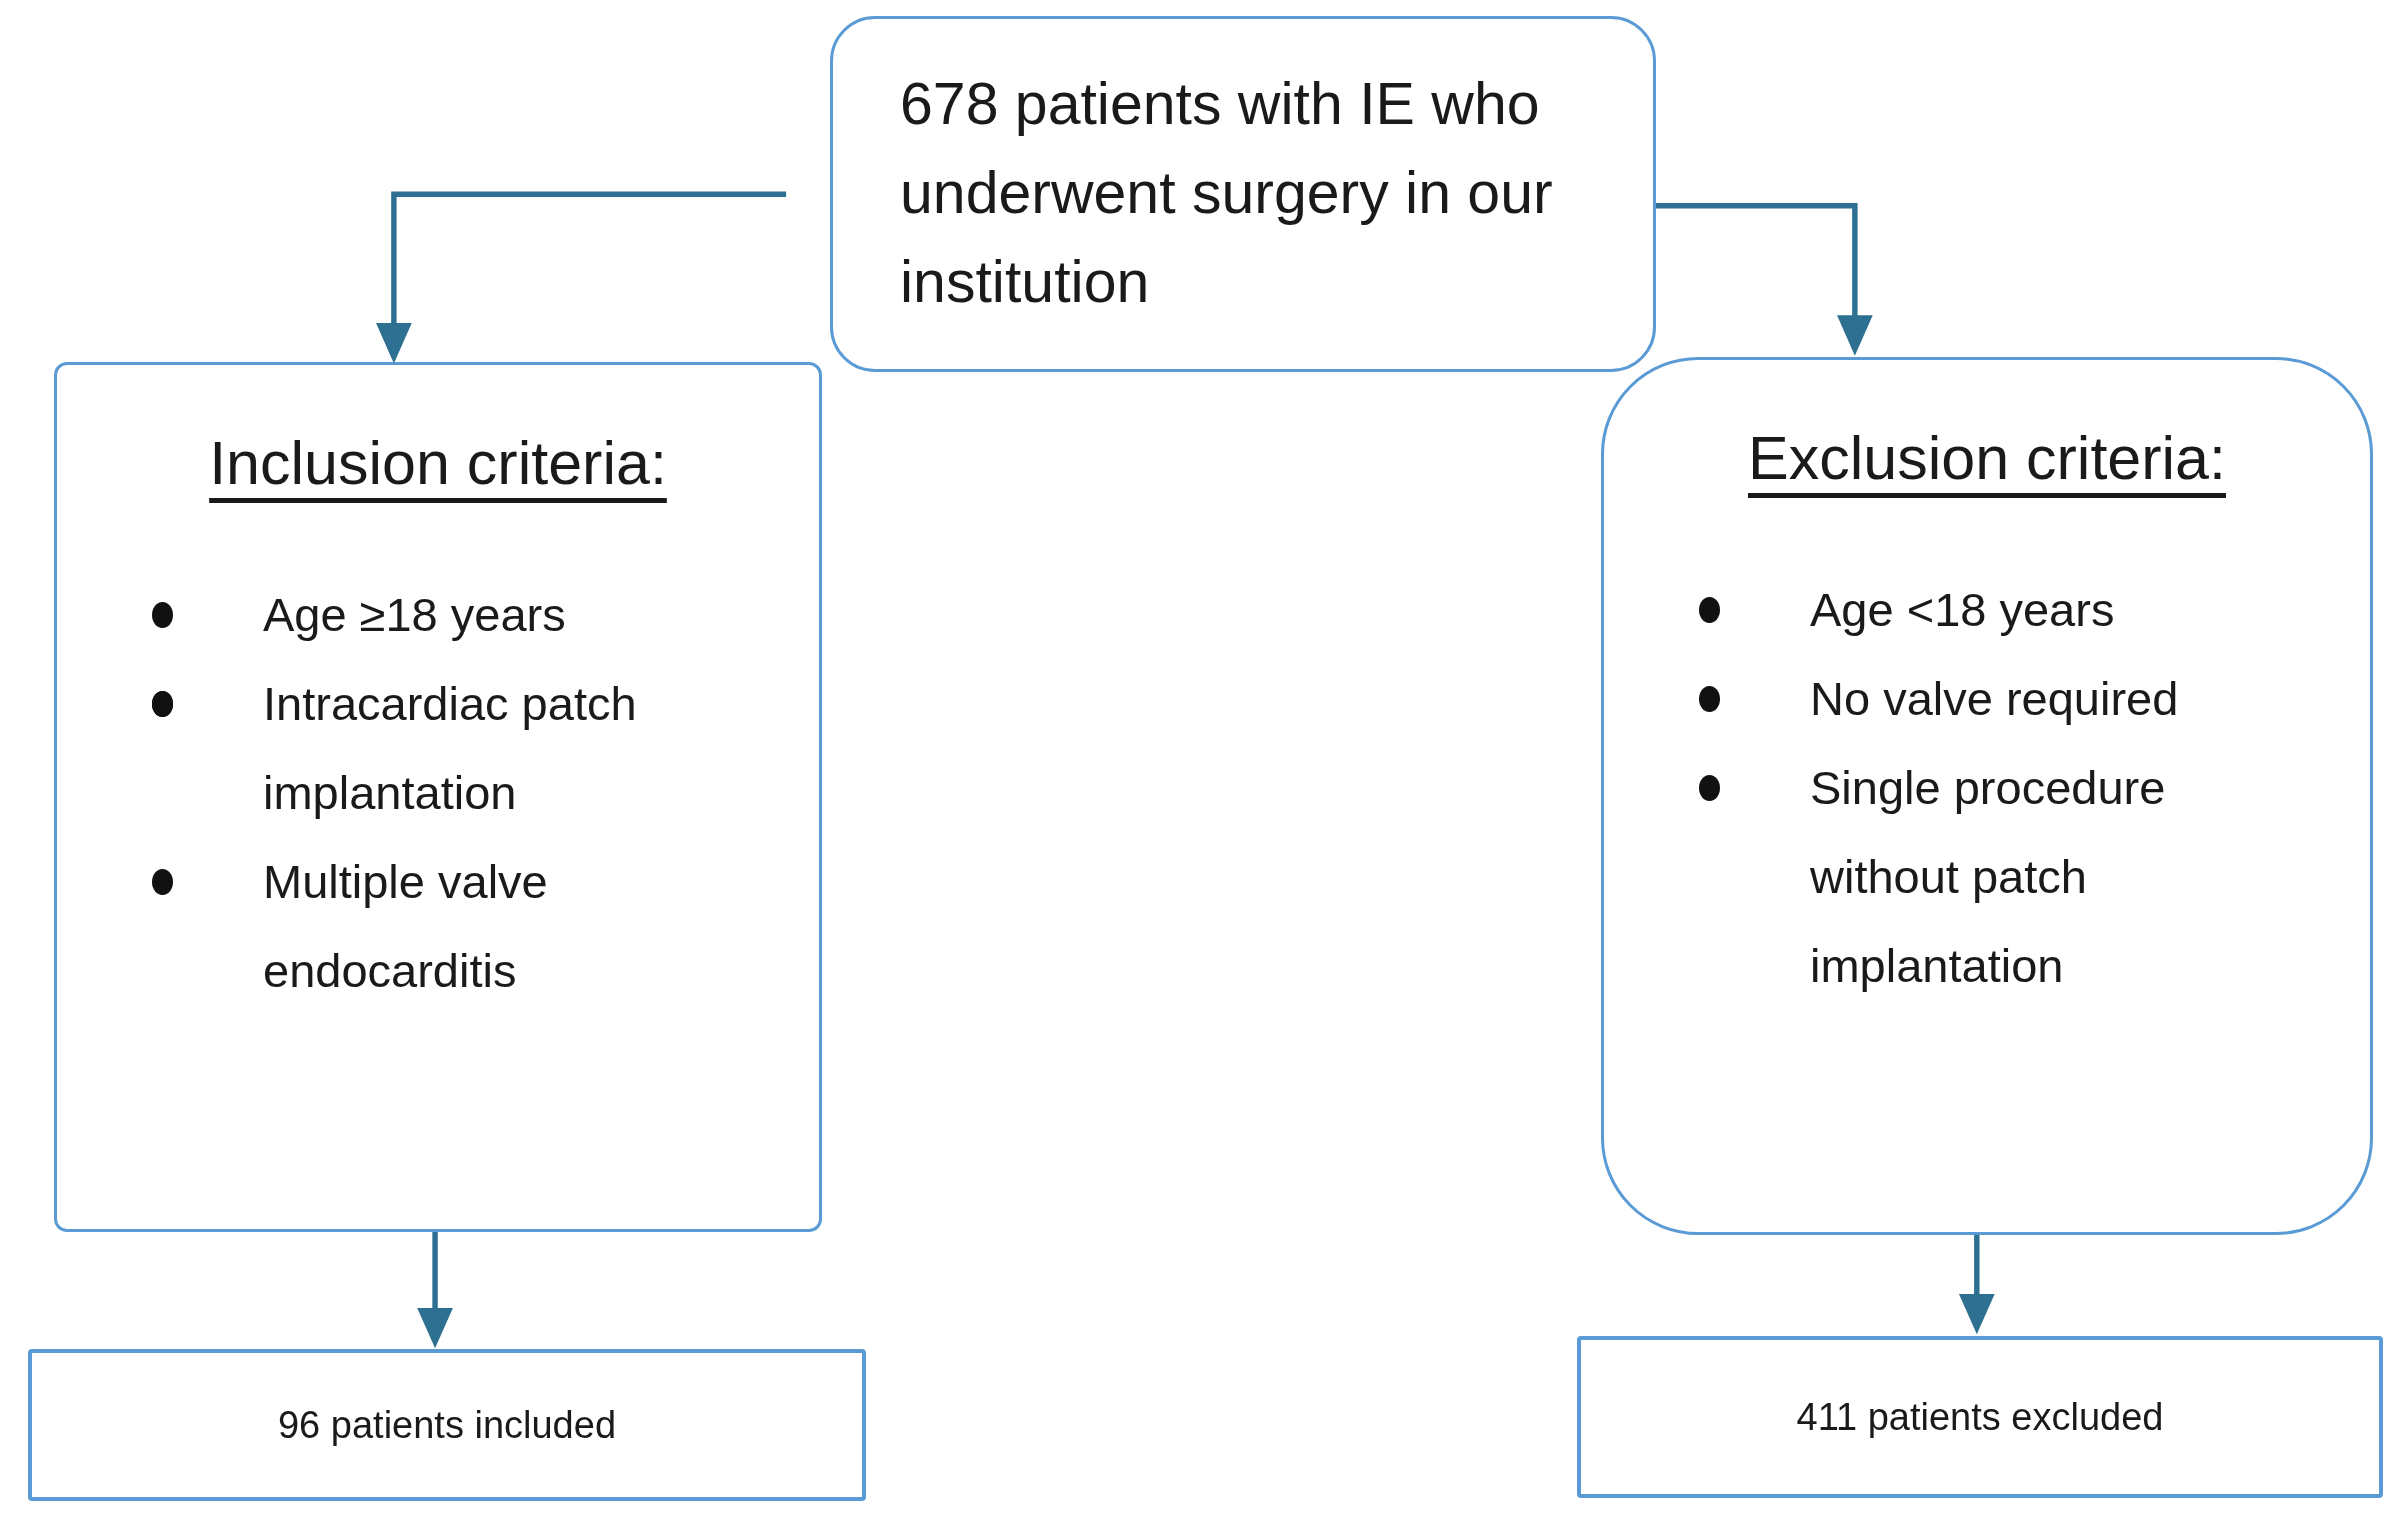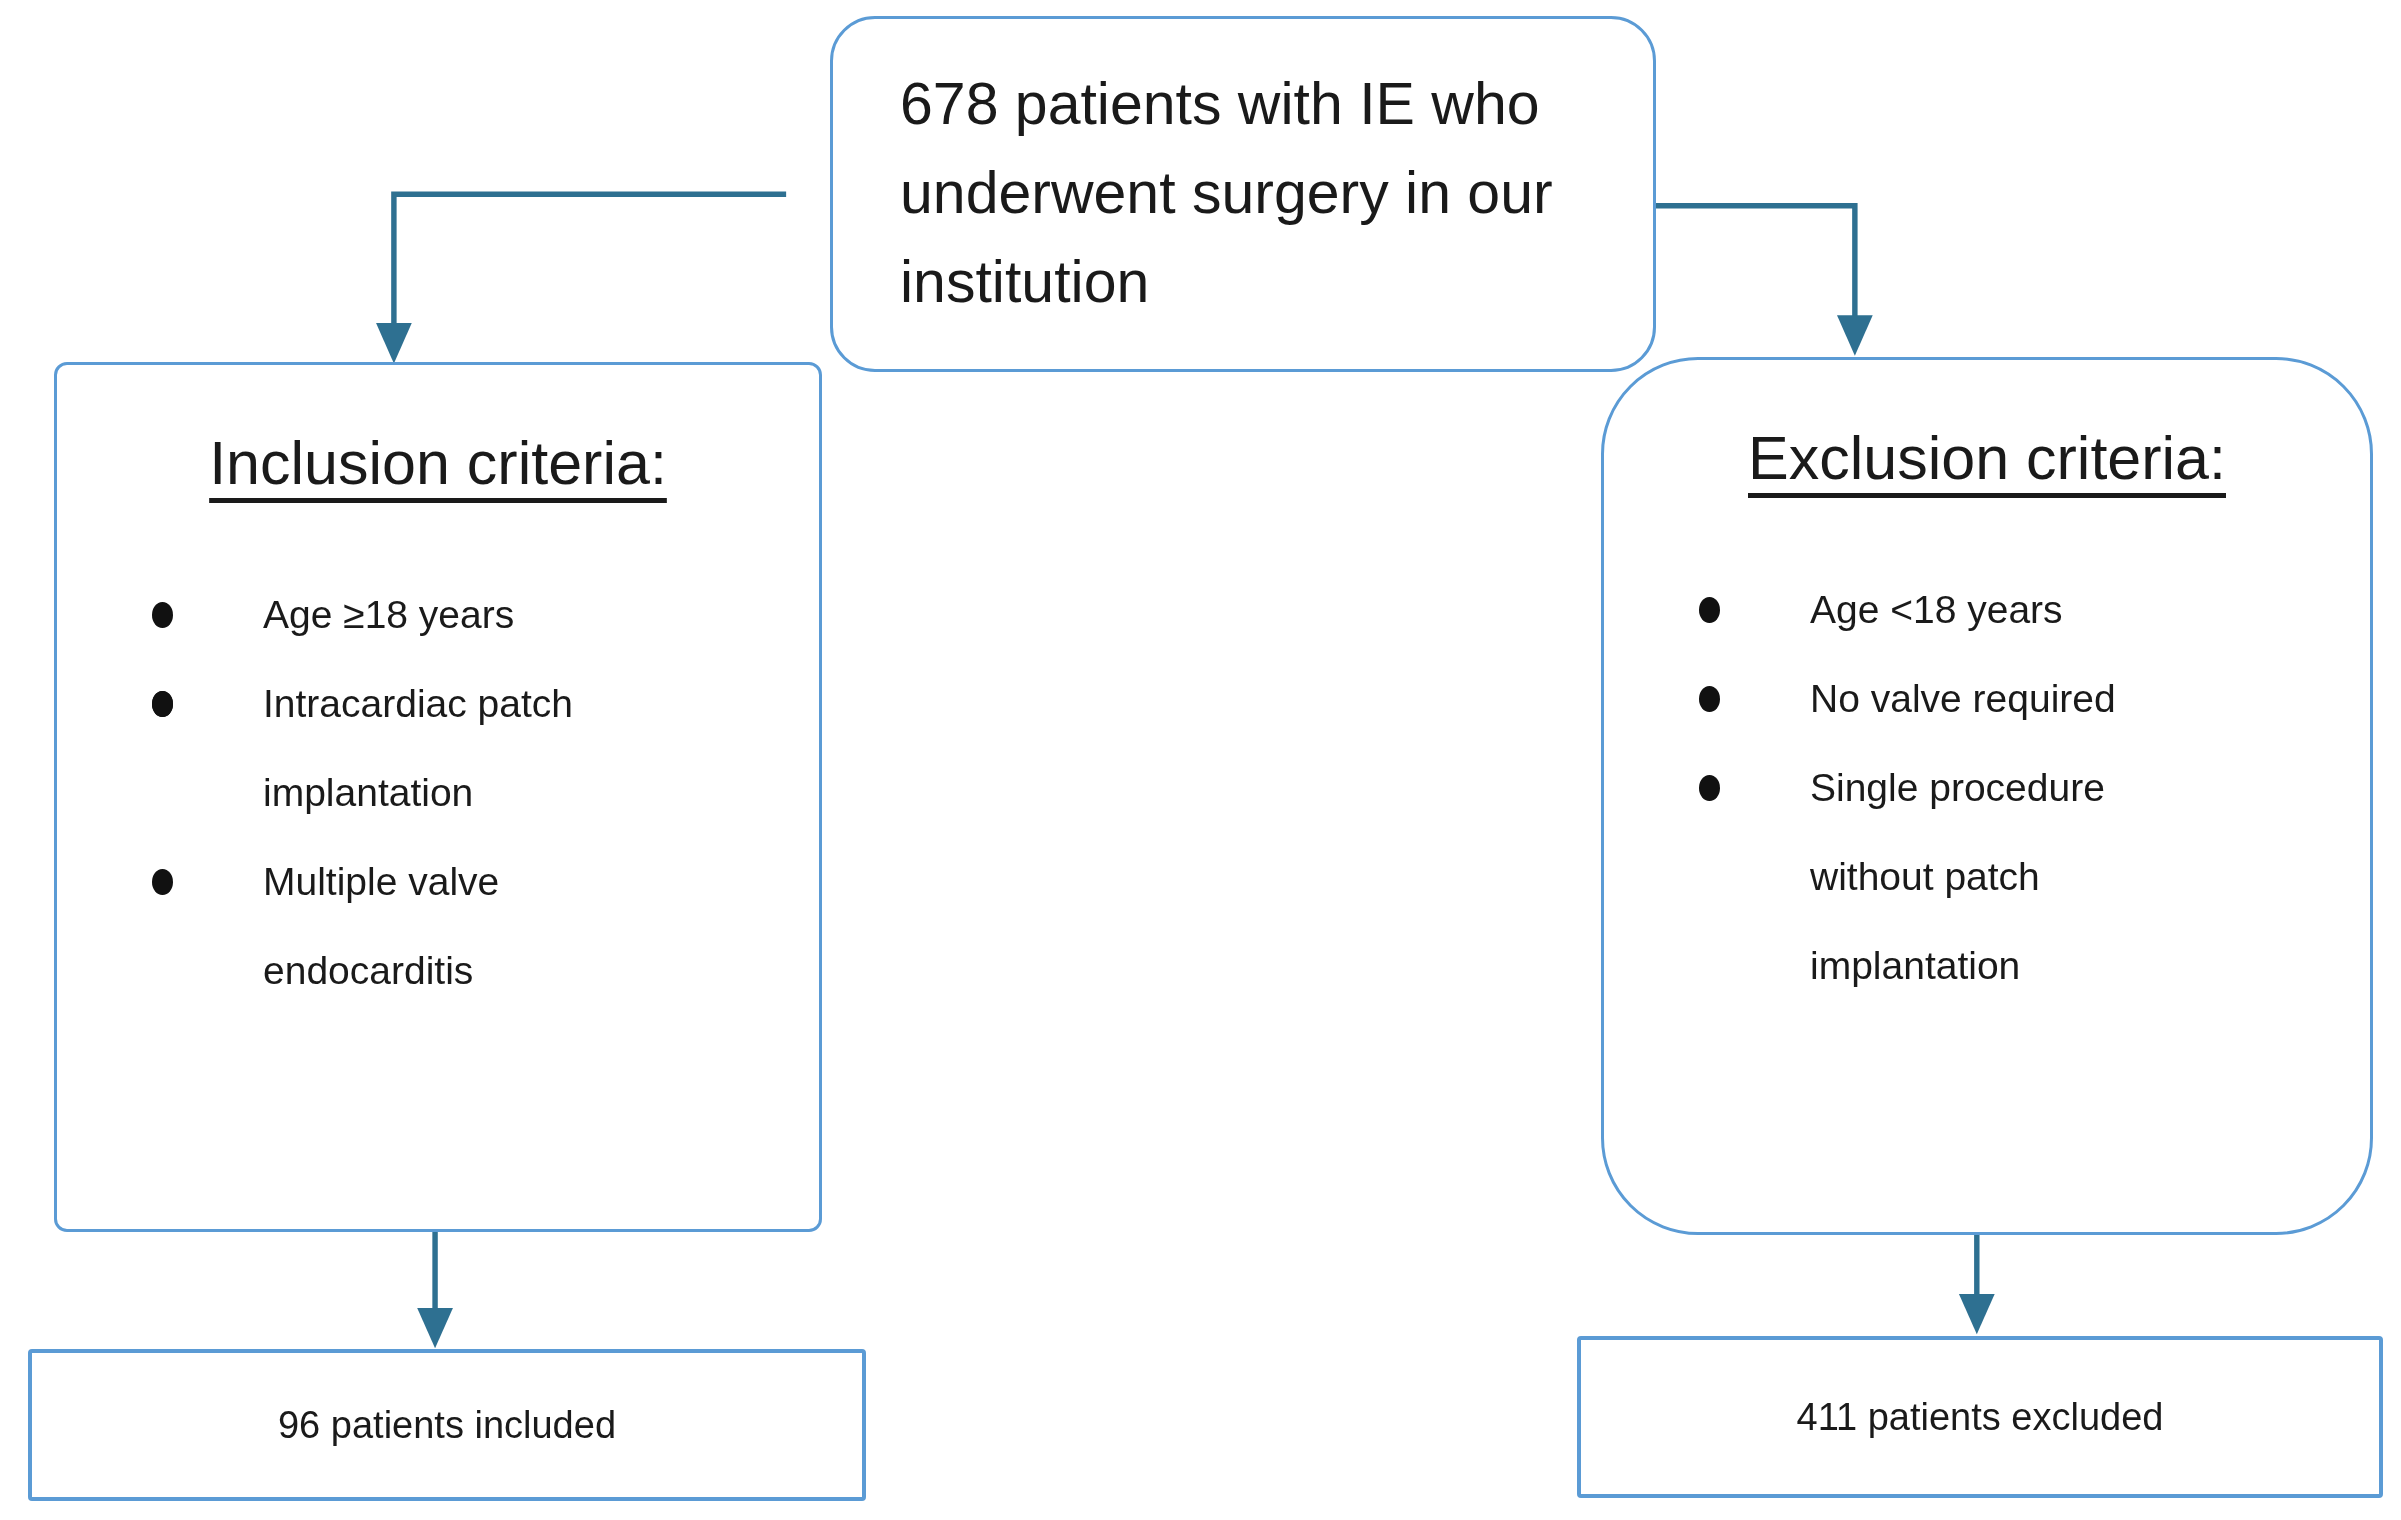--- a/index.html
+++ b/index.html
@@ -37,21 +37,21 @@
   .criteria-title{
     text-align:center;font-size:61px;line-height:89px;font-weight:400;margin:0;
     text-decoration:underline;text-decoration-thickness:4.7px;text-underline-offset:14px;
     text-decoration-color:var(--text);
   }
   .criteria-list{
     list-style:none;margin:62px 0 0 0;padding:0;
   }
   .criteria-list li{
     position:relative;padding-left:206px;padding-right:19.4px;
-    font-size:39px;line-height:89px;
+    font-size:47px;line-height:89px;
   }
   .criteria-list li .li-text{white-space:pre-line;display:block;}
   .bullet{
     position:absolute;left:95px;top:32px;width:21px;height:26.4px;
     border-radius:50%;background:var(--bullet);
   }
   .box--result{
     display:flex;align-items:center;justify-content:center;
     border-width:4.7px;border-radius:4px;font-size:38px;text-align:center;
   }

